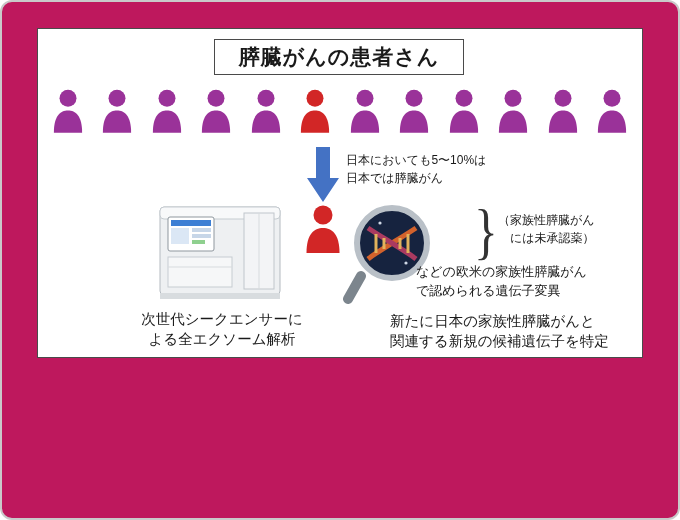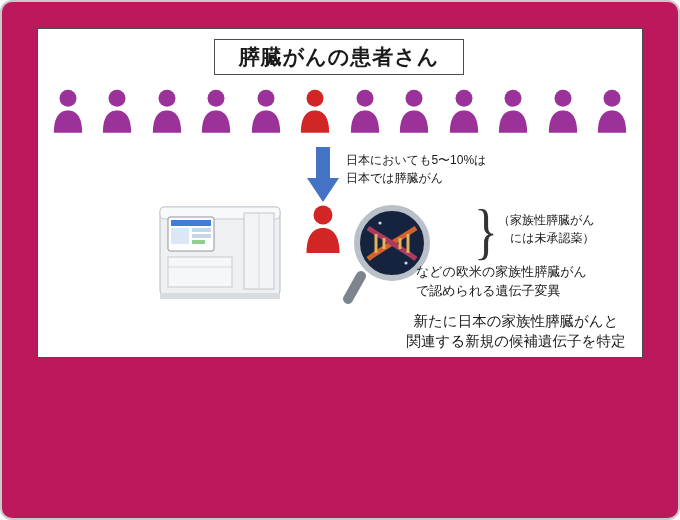--- a/index.html
+++ b/index.html
@@ -32,21 +32,21 @@
   .magnifier{position:absolute;left:304px;top:172px;line-height:0;}
   .genes{position:absolute;left:390px;top:180px;font-style:italic;font-weight:600;font-size:15px;line-height:1.32;font-family:"Liberation Serif","DejaVu Serif",serif;}
   .brace{
     position:absolute;left:436px;top:172px;font-size:62px;line-height:60px;
     font-family:"Liberation Serif","DejaVu Serif",serif;color:#333;
     transform:scale(0.8,1.0);transform-origin:left top;font-weight:300;
   }
   .parp-note{position:absolute;left:460px;top:182px;font-size:12px;line-height:1.5;white-space:nowrap;}
   .parp-note .l3{padding-left:12px;}
   .variant-note{position:absolute;left:378px;top:234px;font-size:13px;line-height:1.45;white-space:nowrap;}
-  .discovery{position:absolute;left:352px;top:282px;width:252px;text-align:center;font-size:14.5px;line-height:1.38;white-space:nowrap;}
+  .discovery{position:absolute;left:352px;top:282px;width:252px;text-align:left;font-size:14.5px;line-height:1.38;white-space:nowrap;}
   .caption{margin-top:16px;font-size:19px;line-height:1.5;color:#111;}
 </style>
 </head>
 <body>
 
 <div class="frame">
 
   <div class="diagram">
 
     <div class="title-box">膵臓がんの患者さん</div>
@@ -155,20 +155,24 @@
         <rect x="15" y="31" width="18" height="16" fill="#dbe7f5"></rect>
         <rect x="36" y="31" width="19" height="4" fill="#c7d6e8"></rect>
         <rect x="36" y="37" width="19" height="4" fill="#c7d6e8"></rect>
         <rect x="36" y="43" width="13" height="4" fill="#8fd08f"></rect>
         <rect x="12" y="60" width="64" height="30" fill="#f6f7f8" stroke="#c6ccd1"></rect>
         <line x1="12" y1="70" x2="76" y2="70" stroke="#d7dbde"></line>
         <rect x="4" y="96" width="120" height="6" fill="#d8dcdf"></rect>
       </svg>
     </div>
 
+    <div class="seq-caption">
+      <div>次世代シークエンサーに</div>
+      <div>よる全エクソーム解析</div>
+    </div>
 
     <div class="magnifier">
       <svg width="96" height="104" viewBox="0 0 96 104">
         <line x1="19" y1="75" x2="6" y2="98" stroke="#7c858d" stroke-width="10" stroke-linecap="round"></line>
         <circle cx="50" cy="42" r="35" fill="#16233f" stroke="#b9c0c7" stroke-width="6"></circle>
         <path d="M26 58 C36 50 64 34 74 27" stroke="#d2622c" stroke-width="5" fill="none"></path>
         <path d="M26 27 C36 34 64 50 74 58" stroke="#a93a60" stroke-width="5" fill="none"></path>
         <line x1="34" y1="33" x2="34" y2="52" stroke="#e2b35c" stroke-width="3"></line>
         <line x1="42" y1="37" x2="42" y2="48" stroke="#e2b35c" stroke-width="3"></line>
         <line x1="58" y1="37" x2="58" y2="48" stroke="#e2b35c" stroke-width="3"></line>

